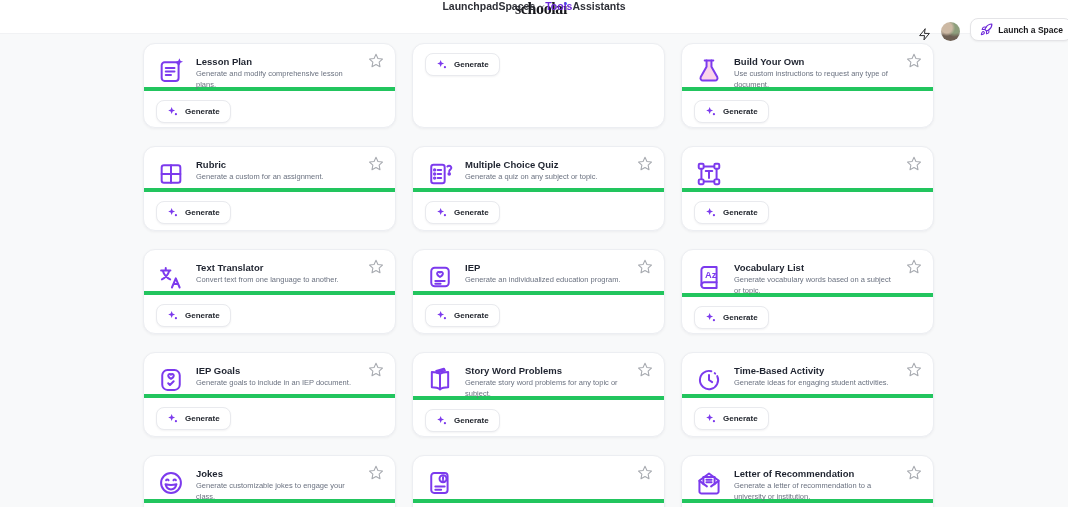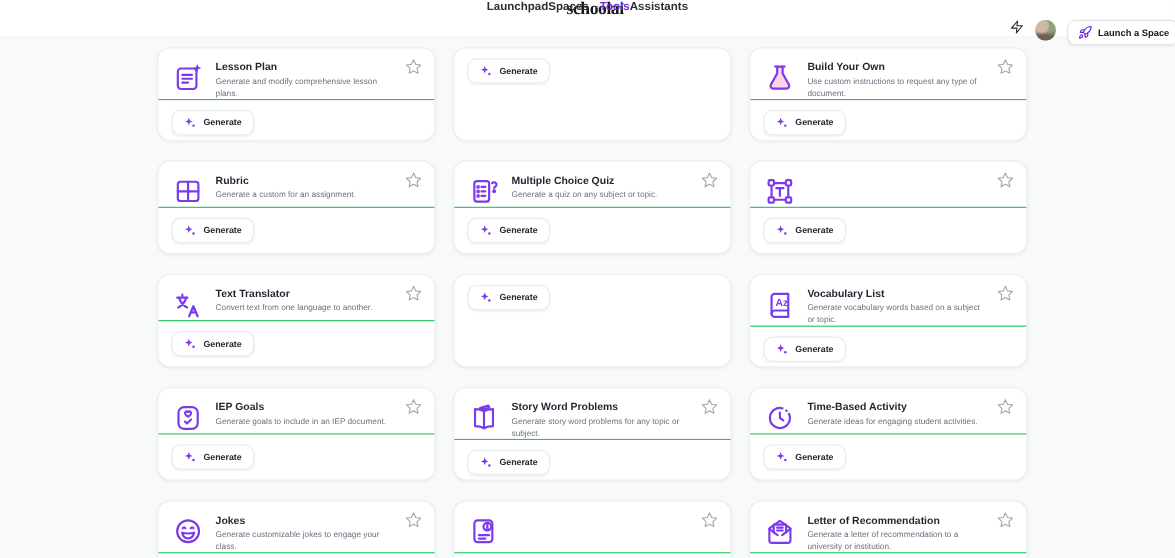--- a/index.html
+++ b/index.html
@@ -13,41 +13,41 @@
           color:#17171c; letter-spacing:-0.4px; display:inline-flex; align-items:baseline; }
   .logo .i-glyph { position:relative; }
   .logo .i-dot { position:absolute; width:3px; height:3px; border-radius:50%;
                  background:#2f6bff; top:2px; left:1px; }
   .nav-center { position:absolute; left:50%; transform:translateX(-50%);
                 display:flex; align-items:center; }
   .nav-item { font-size:10.5px; font-weight:bold; color:#2d2f36; cursor:pointer;
               display:inline-flex; align-items:center; gap:3px; background:none; border:none;
               font-family:"Liberation Sans", sans-serif; }
   .nav-item.active { color:#6d28d9; }
-  .nav-right { margin-left:auto; display:flex; align-items:flex-start; gap:10px; }
+  .nav-right { margin-left:auto; display:flex; align-items:flex-end; gap:10px; }
   .avatar { width:19px; height:19px; border-radius:50%; flex:none;
             background:
               radial-gradient(circle at 30% 30%, #cdb9a4 0 28%, transparent 45%),
               radial-gradient(circle at 72% 28%, #8d9e7c 0 30%, transparent 50%),
               radial-gradient(circle at 50% 78%, #6e6054 0 40%, transparent 60%),
               #a9a294; }
   .launch-btn { display:inline-flex; align-items:center; gap:5px; background:#fff;
                 border:1px solid #e4e4e7; border-radius:8px; padding:4px 8px 4px 9px;
                 font-size:8.5px; font-weight:bold; color:#18181b; white-space:nowrap;
                 box-shadow:0 1px 2px rgba(0,0,0,.05); margin-right:-4px;
                 font-family:"Liberation Sans", sans-serif; cursor:pointer; }
 
   
   .grid { margin:9px 0 0 143px; width:791px; display:grid;
           grid-template-columns:repeat(3,253px); column-gap:16px; row-gap:18px; }
   .card { background:#fff; border:1px solid #eceef2; border-radius:12px; height:85px;
           box-shadow:0 1px 3px rgba(16,24,40,.05); position:relative;
           display:flex; flex-direction:column; }
   .card-top { height:47px; display:flex; align-items:flex-start; gap:11px;
-              padding:11px 36px 0 13px; border-bottom:1px solid #22c55e; }
+              padding:11px 36px 0 13px; border-bottom:4px solid #22c55e; }
   .card-icon { width:28px; height:28px; flex:none; margin-top:2px; }
   .card-icon svg { width:28px; height:28px; display:block; }
   .card-title { font-size:9.5px; font-weight:bold; color:#1f2430; margin-top:1px; }
   .card-desc { font-size:7.5px; color:#6b7280; line-height:1.4; margin-top:2px; }
   .star-btn { position:absolute; top:9px; right:11px; width:16px; height:16px;
               background:none; border:none; padding:0; cursor:pointer; }
   .star-btn svg { width:16px; height:16px; display:block; }
   .card-footer { padding:9px 12px; }
   .gen-btn { display:inline-flex; align-items:center; gap:6px; background:#fff;
              border:1px solid #e9eaee; border-radius:8px; padding:5px 10px;
@@ -301,20 +301,38 @@
               <path d="M6.2 1l1.3 3.3 3.3 1.3-3.3 1.3-1.3 3.3-1.3-3.3L1.6 5.6l3.3-1.3z"></path>
               <circle cx="11.9" cy="10.6" r="1.5"></circle>
             </svg>
         </span>
         <span>Generate</span>
       </button>
     </div>
   </section>
 
   <section class="card">
+    <div class="card-top">
+      <span class="card-icon">
+          <svg viewBox="0 0 24 24" fill="none" stroke="#7c3aed" stroke-width="1.7" stroke-linecap="round" stroke-linejoin="round">
+            <rect x="4.5" y="4" width="15" height="16" rx="3"></rect>
+            <path d="M12 12c-2.5-1.5-2.9-3-2.1-3.9.55-.7 1.6-.6 2.1.1.5-.7 1.55-.8 2.1-.1.8.9.4 2.4-2.1 3.9z"></path>
+            <path d="M8 15.5h8M8 17.8h4.5"></path>
+          </svg>
+        </span>
+      <div class="card-text">
+        <div class="card-title">IEP</div>
+        <div class="card-desc">Generate an individualized education program.</div>
+      </div>
+      <button class="star-btn">
+        <svg viewBox="0 0 24 24" fill="none" stroke="#a7aab0" stroke-width="1.6" stroke-linecap="round" stroke-linejoin="round">
+            <path d="M12 2l2.9 6.2 6.8.9-5 4.7 1.3 6.7L12 17.3l-6 3.2 1.3-6.7-5-4.7 6.8-.9z"></path>
+          </svg>
+      </button>
+    </div>
     <div class="card-footer">
       <button class="gen-btn">
         <span class="spark">
           <svg viewBox="0 0 16 14" fill="#7c3aed">
               <path d="M6.2 1l1.3 3.3 3.3 1.3-3.3 1.3-1.3 3.3-1.3-3.3L1.6 5.6l3.3-1.3z"></path>
               <circle cx="11.9" cy="10.6" r="1.5"></circle>
             </svg>
         </span>
         <span>Generate</span>
       </button>

